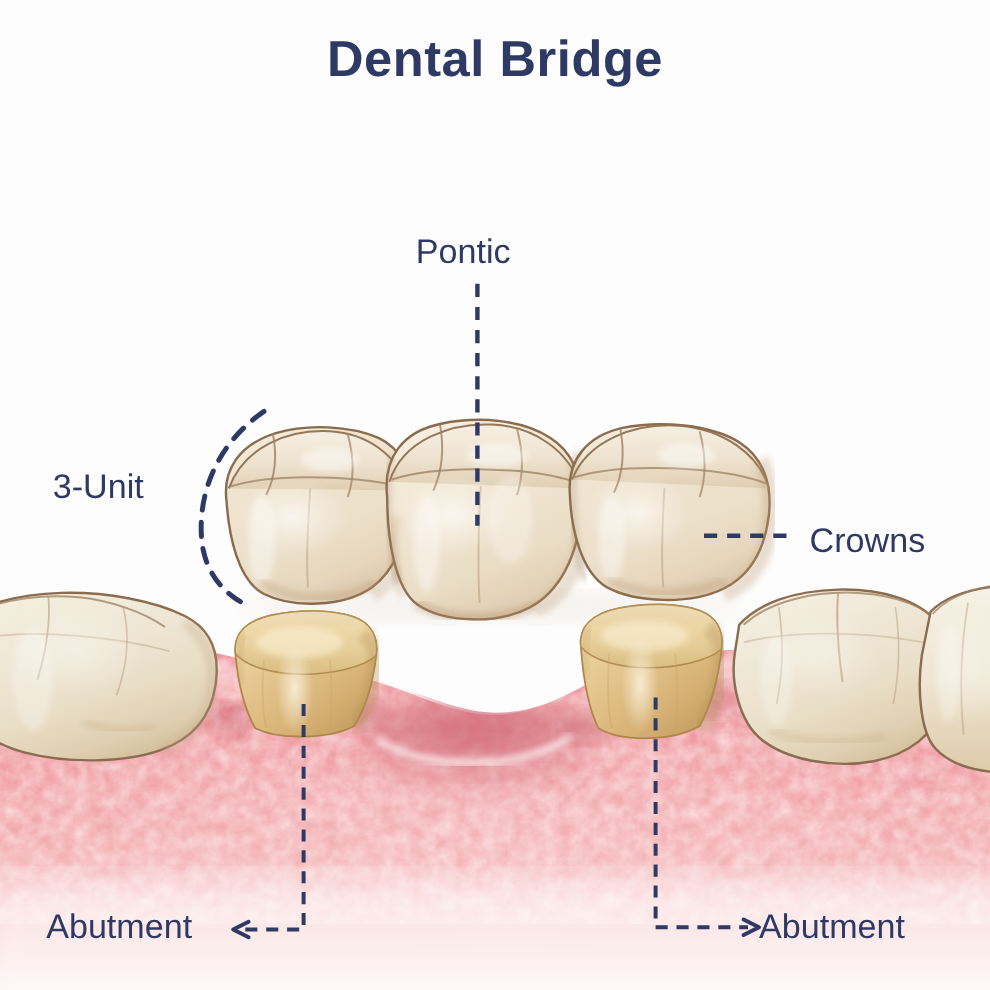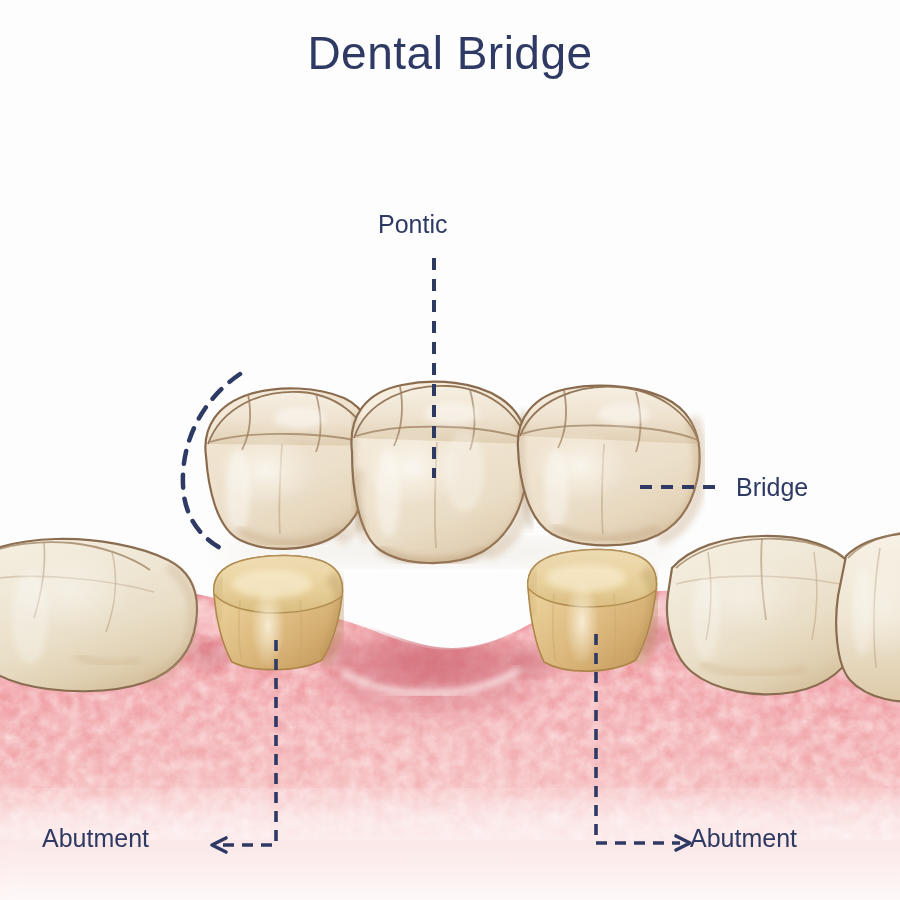--- a/index.html
+++ b/index.html
@@ -23,29 +23,29 @@
     width: 900px;
     height: 900px;
   }
   #title {
     position: absolute;
     left: 0;
     top: 26px;
     width: 900px;
     text-align: center;
     font-size: 46px;
-    font-weight: 400;
+    font-weight: 700;
     letter-spacing: 0.5px;
     color: #2e3a64;
     white-space: nowrap;
   }
   .lbl {
     position: absolute;
     color: #2e3a64;
-    font-size: 25px;
+    font-size: 31px;
     font-weight: 400;
     white-space: nowrap;
     line-height: 1.35;
   }
   #lbl-pontic { left: 378px; top: 208px; }
   #lbl-bridge { left: 48px; top: 422px; }
   #lbl-crowns { left: 736px; top: 471px; }
   #lbl-abut-left { left: 42px; top: 822px; }
   #lbl-abut-right { left: 690px; top: 822px; }
 </style>
@@ -415,21 +415,22 @@
       <path d="M596,634 L596,843 L680,843" stroke-width="3.6" stroke-dasharray="11 8"></path>
       <path d="M676,836 L690,843 L676,850" stroke-width="3.6" stroke-linecap="round" stroke-linejoin="round" stroke-dasharray="0"></path>
     </g>
   </svg>
 
   <div id="title">Dental Bridge</div>
 
   <div class="lbl" id="lbl-pontic">Pontic</div>
 
   <div class="lbl" id="lbl-bridge">
+    <div>3-Unit</div>
   </div>
 
-  <div class="lbl" id="lbl-crowns">Bridge</div>
+  <div class="lbl" id="lbl-crowns">Crowns</div>
 
   <div class="lbl" id="lbl-abut-left">Abutment</div>
 
   <div class="lbl" id="lbl-abut-right">Abutment</div>
 
 </div>
 
 </body></html>

